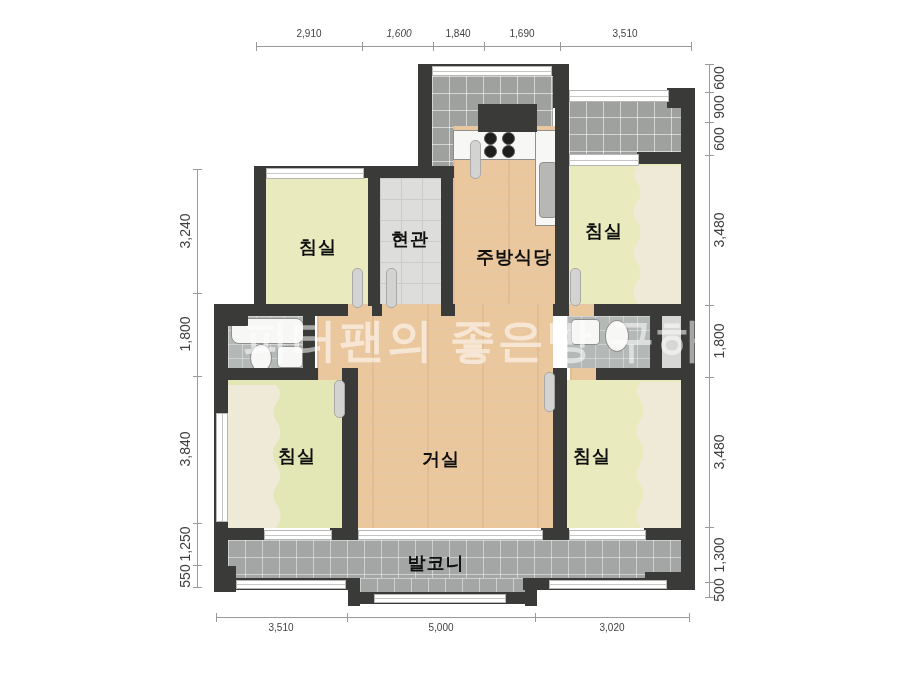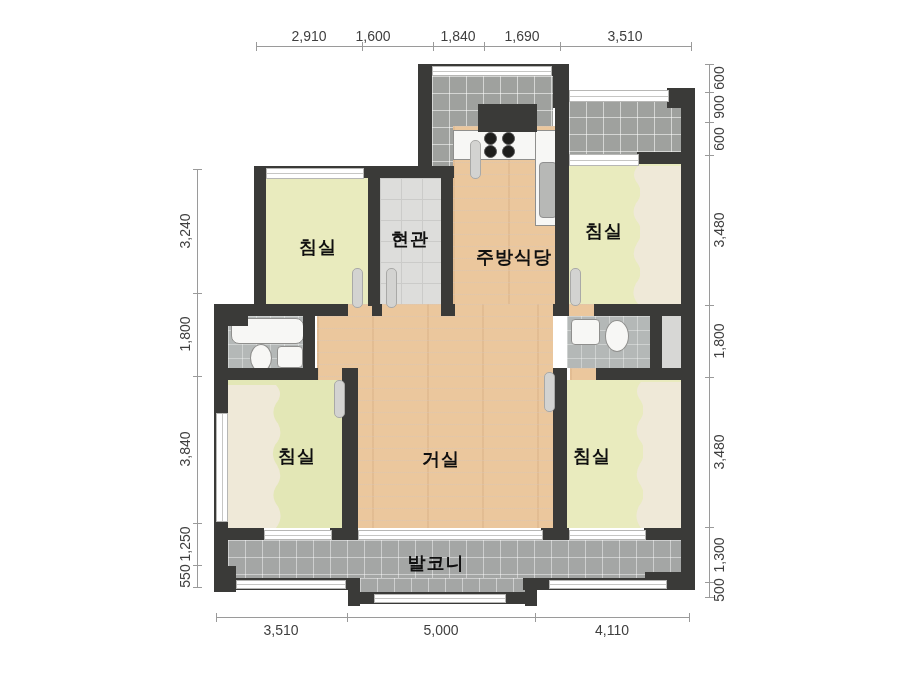--- a/index.html
+++ b/index.html
@@ -33,21 +33,21 @@
   .winH{position:absolute;background:#ffffff;border:1px solid #b7b7b5;
     background-image:linear-gradient(#c6c6c4,#c6c6c4);background-size:100% 1px;
     background-position:center;background-repeat:no-repeat;}
   .winV{position:absolute;background:#ffffff;border:1px solid #b7b7b5;
     background-image:linear-gradient(90deg,#c6c6c4,#c6c6c4);background-size:1px 100%;
     background-position:center;background-repeat:no-repeat;}
   .door{position:absolute;background:#d3d3d1;border:1px solid #a9a9a7;border-radius:5px;}
   .fix{position:absolute;background:#f7f7f5;border:1px solid #8f8f8d;}
   .lbl{position:absolute;transform:translate(-50%,-50%);font-weight:bold;color:#101010;
     font-size:18px;white-space:nowrap;letter-spacing:1px;}
-  .dim{position:absolute;transform:translateX(-50%);font-size:14px;color:#3f3f3f;white-space:nowrap;text-align:right;}
+  .dim{position:absolute;transform:translateX(-50%);font-size:10px;color:#3f3f3f;white-space:nowrap;text-align:right;}
   .dimv{position:absolute;transform:translate(-50%,-50%) rotate(-90deg);font-size:14px;color:#3f3f3f;white-space:nowrap;}
   .dline{position:absolute;background:#9a9a9a;}
   .tickV{position:absolute;width:1px;height:9px;background:#9a9a9a;}
   .tickH{position:absolute;width:9px;height:1px;background:#9a9a9a;}
   .wm{position:absolute;left:243px;top:310px;font-size:46px;font-weight:bold;
     color:rgba(255,255,255,0.55);letter-spacing:2px;white-space:nowrap;z-index:60;}
   .burner{position:absolute;width:11px;height:11px;border-radius:50%;background:#1e1e1c;border:1px solid #555;}
 </style>
 </head>
 <body>
@@ -159,42 +159,43 @@
 
   <div class="lbl" style="left:318px;top:247px;">침실</div>
   <div class="lbl" style="left:410px;top:239px;">현관</div>
   <div class="lbl" style="left:514px;top:257px;">주방식당</div>
   <div class="lbl" style="left:604px;top:231px;">침실</div>
   <div class="lbl" style="left:297px;top:456px;">침실</div>
   <div class="lbl" style="left:441px;top:459px;">거실</div>
   <div class="lbl" style="left:592px;top:456px;">침실</div>
   <div class="lbl" style="left:436px;top:563px;">발코니</div>
 
+  <div class="wm">피터팬의 좋은방 구하</div>
 
   <div class="dline" style="left:256px;top:46px;width:435px;height:1px;"></div>
   <div class="tickV" style="left:256px;top:42px;"></div>
   <div class="tickV" style="left:362px;top:42px;"></div>
   <div class="tickV" style="left:433px;top:42px;"></div>
   <div class="tickV" style="left:484px;top:42px;"></div>
   <div class="tickV" style="left:560px;top:42px;"></div>
   <div class="tickV" style="left:691px;top:42px;"></div>
   <span class="dim" style="left:309px;top:28px;">2,910</span>
-  <span class="dim" style="left:373px;top:28px;">1,600</span>
+  <span class="dim" style="left:399px;top:28px;font-style:italic;">1,600</span>
   <span class="dim" style="left:458px;top:28px;">1,840</span>
   <span class="dim" style="left:522px;top:28px;">1,690</span>
   <span class="dim" style="left:625px;top:28px;">3,510</span>
 
   <div class="dline" style="left:216px;top:617px;width:473px;height:1px;"></div>
   <div class="tickV" style="left:216px;top:613px;"></div>
   <div class="tickV" style="left:347px;top:613px;"></div>
   <div class="tickV" style="left:535px;top:613px;"></div>
   <div class="tickV" style="left:689px;top:613px;"></div>
   <span class="dim" style="left:281px;top:622px;">3,510</span>
   <span class="dim" style="left:441px;top:622px;">5,000</span>
-  <span class="dim" style="left:612px;top:622px;">4,110</span>
+  <span class="dim" style="left:612px;top:622px;">3,020</span>
 
   <div class="dline" style="left:197px;top:169px;width:1px;height:418px;"></div>
   <div class="tickH" style="left:193px;top:169px;"></div>
   <div class="tickH" style="left:193px;top:293px;"></div>
   <div class="tickH" style="left:193px;top:376px;"></div>
   <div class="tickH" style="left:193px;top:523px;"></div>
   <div class="tickH" style="left:193px;top:565px;"></div>
   <div class="tickH" style="left:193px;top:587px;"></div>
   <span class="dimv" style="left:185px;top:231px;">3,240</span>
   <span class="dimv" style="left:185px;top:334px;">1,800</span>

